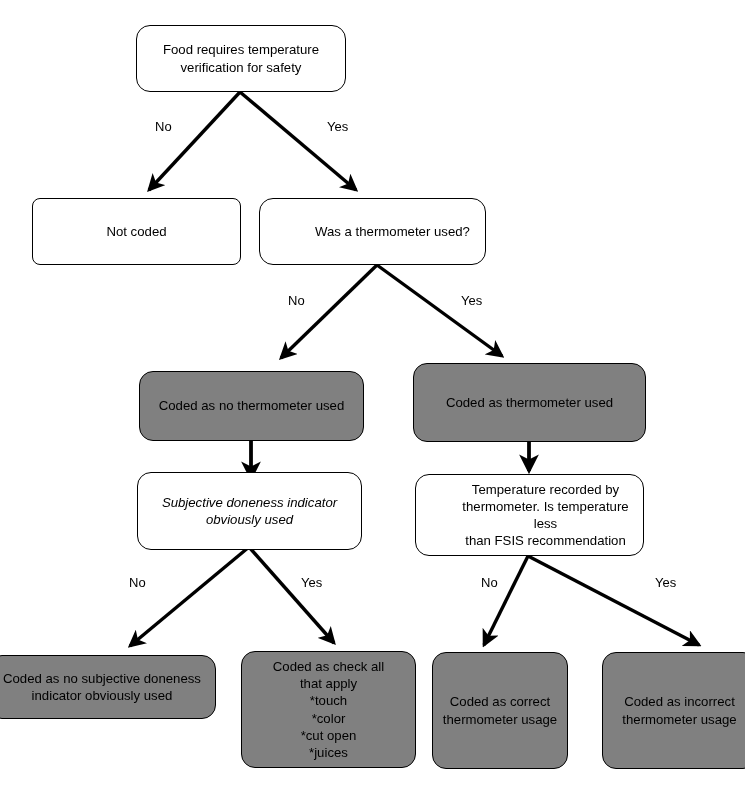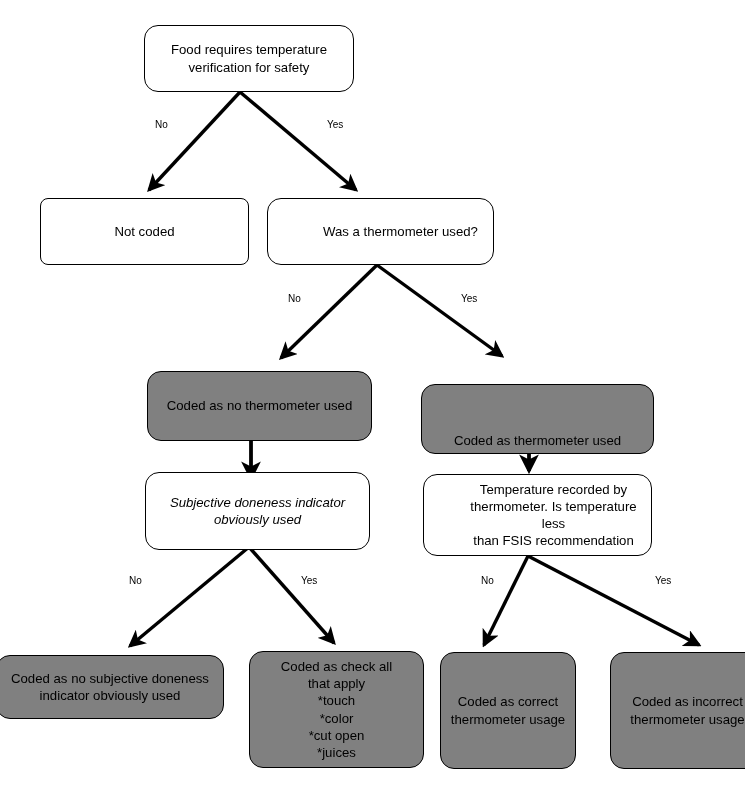--- a/index.html
+++ b/index.html
@@ -32,36 +32,35 @@
     border: 1.6px solid #000000;
     border-radius: 14px;
     display: flex;
     align-items: center;
     justify-content: center;
     text-align: center;
     font-size: 13.2px;
     line-height: 1.30;
     padding: 4px 8px;
     background: #ffffff;
-    margin-left: 8px;
   }
   .node.decision, .node.terminal-white {
     background: #ffffff;
   }
   .node.coded {
     background: #808080;
     border-color: #000000;
   }
   .node-label {
     display: block;
     white-space: pre-line;
   }
   .edge-label {
     position: absolute;
-    font-size: 10px;
+    font-size: 13px;
     color: #000000;
     white-space: nowrap;
   }
 </style>
 </head>
 <body>
 
 <div id="canvas">
 
   <svg class="edges" viewBox="0 0 745 794" xmlns="http://www.w3.org/2000/svg">
@@ -102,21 +101,21 @@
   </div>
 
   <div class="node decision" style="left:259px; top:198px; width:227px; height:67px;padding-left:48px;">
     <span class="node-label">Was a thermometer used?</span>
   </div>
 
   <div class="node coded" style="left:139px; top:371px; width:225px; height:70px;">
     <span class="node-label">Coded as no thermometer used</span>
   </div>
 
-  <div class="node coded" style="left:413px; top:384px; width:233px; height:70px;align-items:flex-end;">
+  <div class="node coded" style="left:413px; top:363px; width:233px; height:79px;">
     <span class="node-label">Coded as thermometer used</span>
   </div>
 
   <div class="node decision" style="left:137px; top:472px; width:225px; height:78px;font-style:italic;">
     <span class="node-label">Subjective doneness indicator
 obviously used</span>
   </div>
 
   <div class="node decision" style="left:415px; top:474px; width:229px; height:82px;padding-left:40px;">
     <span class="node-label">Temperature recorded by

